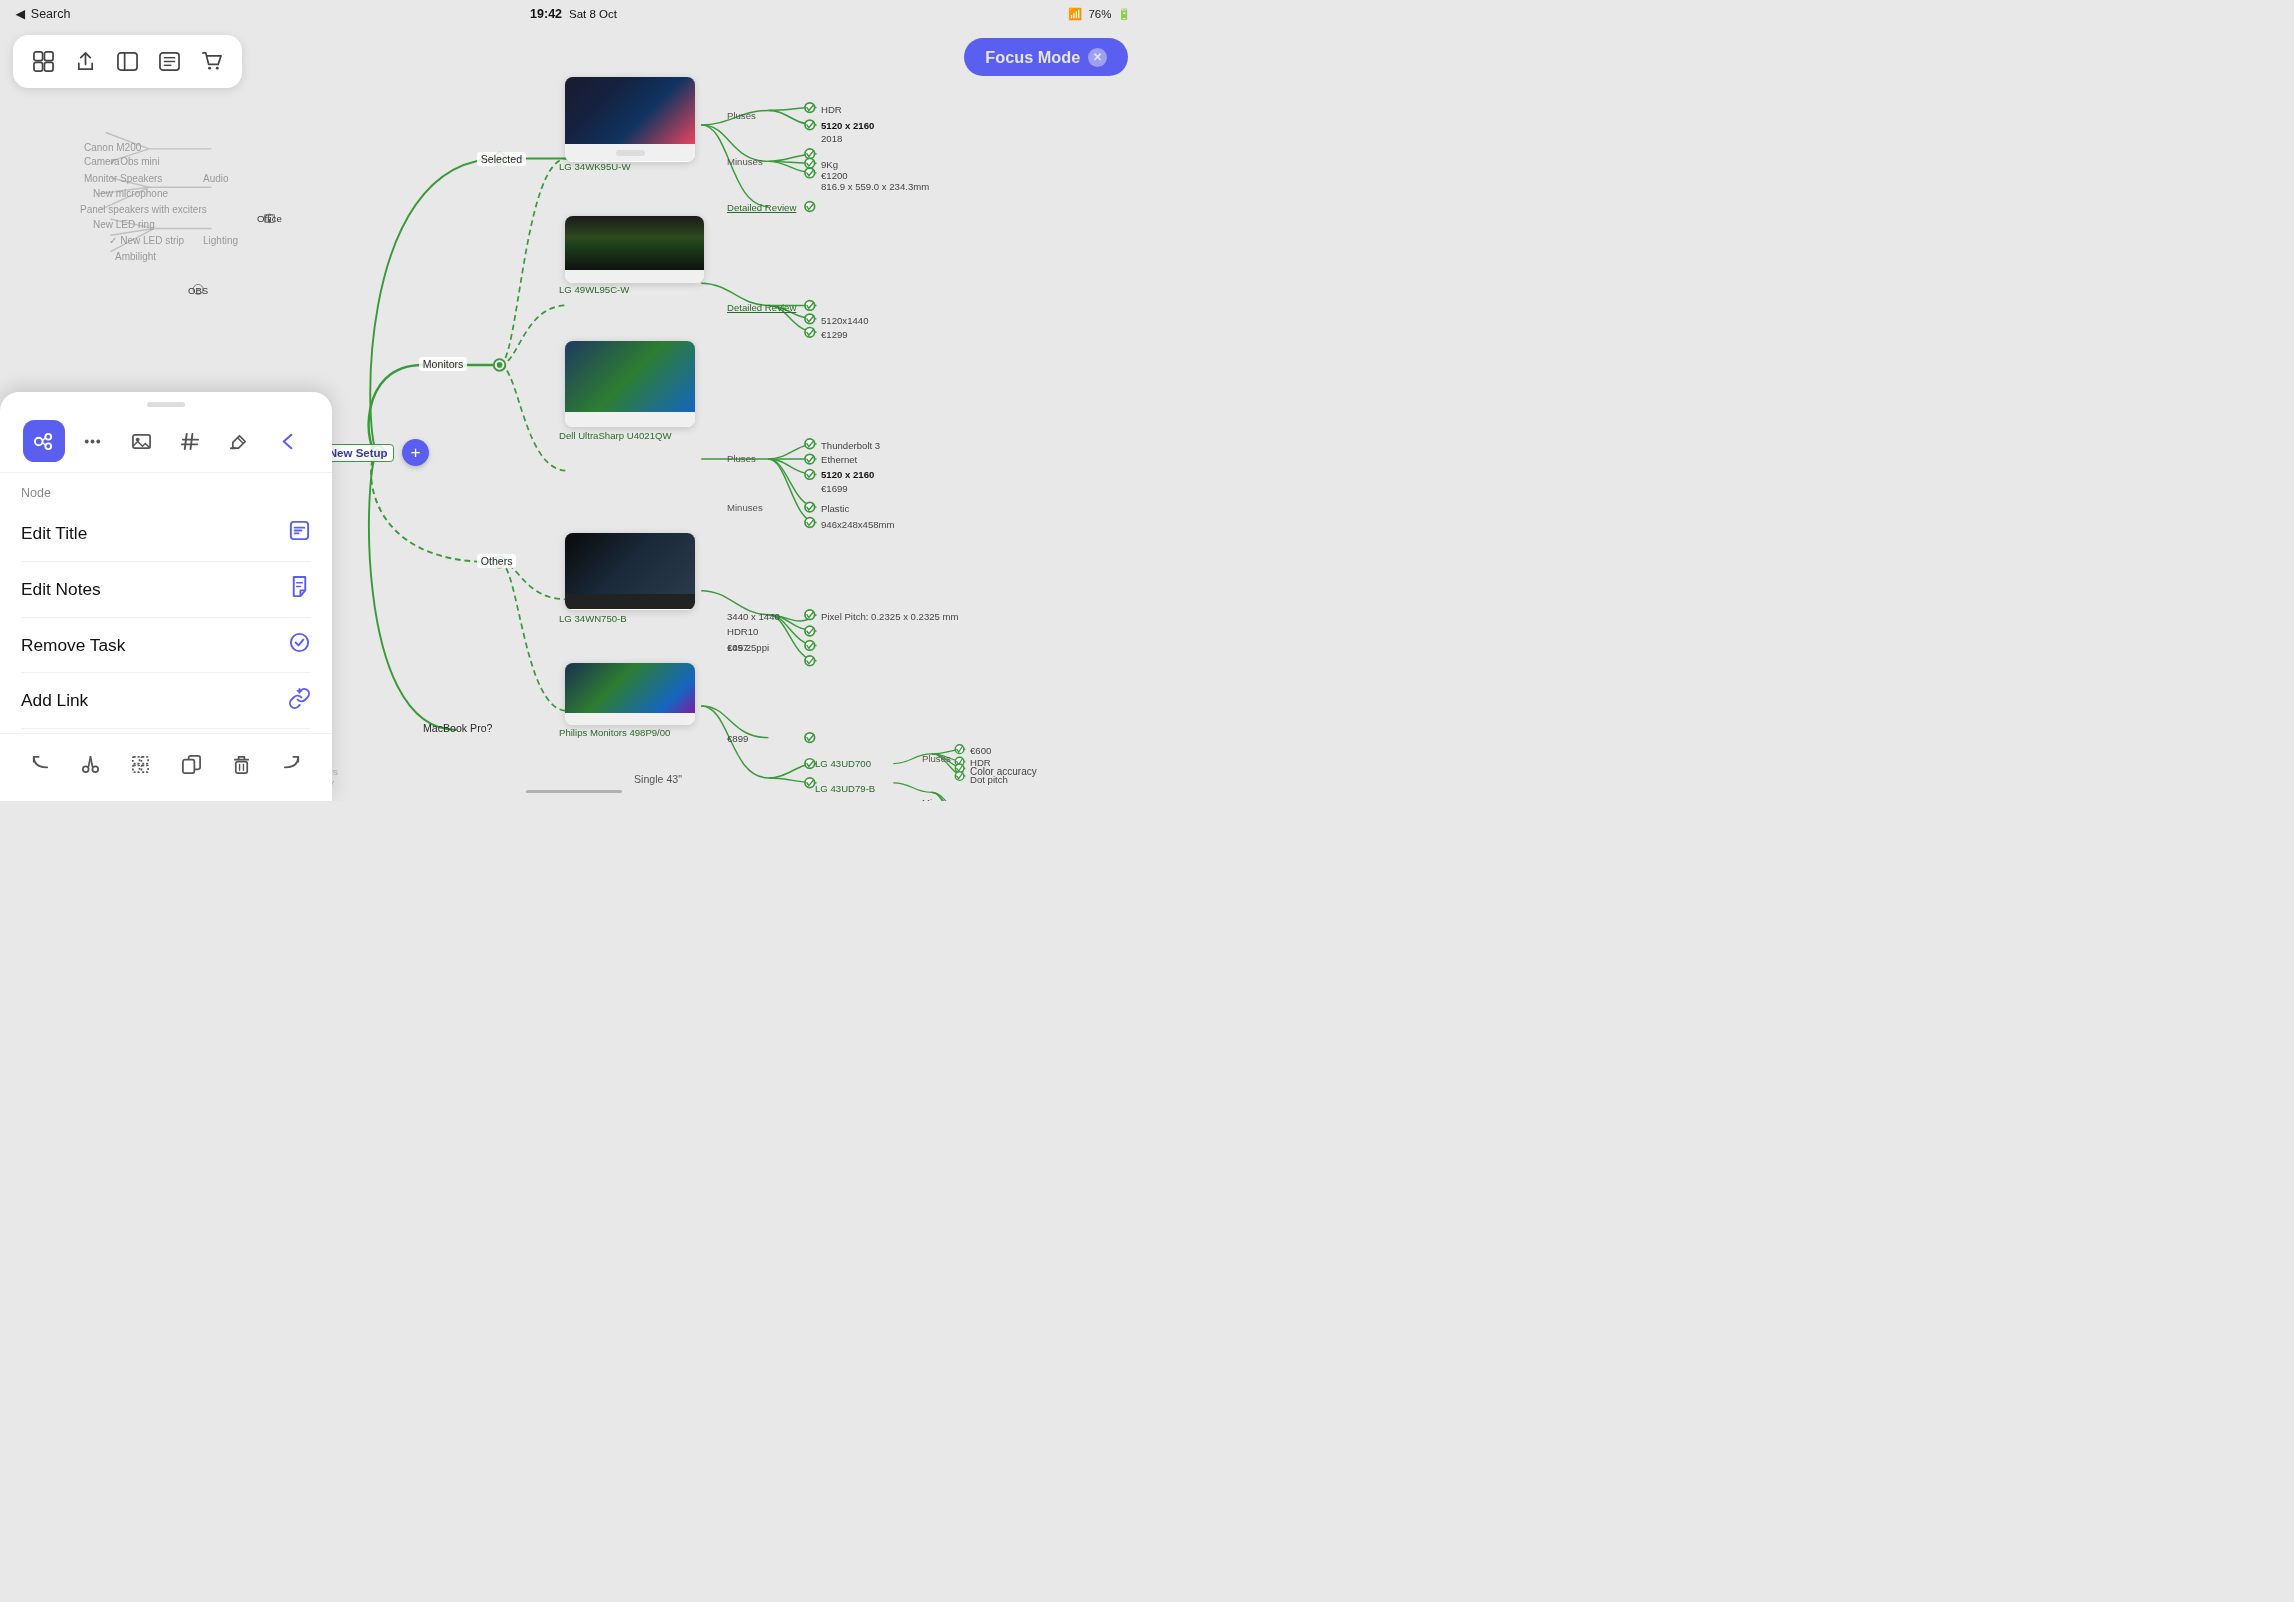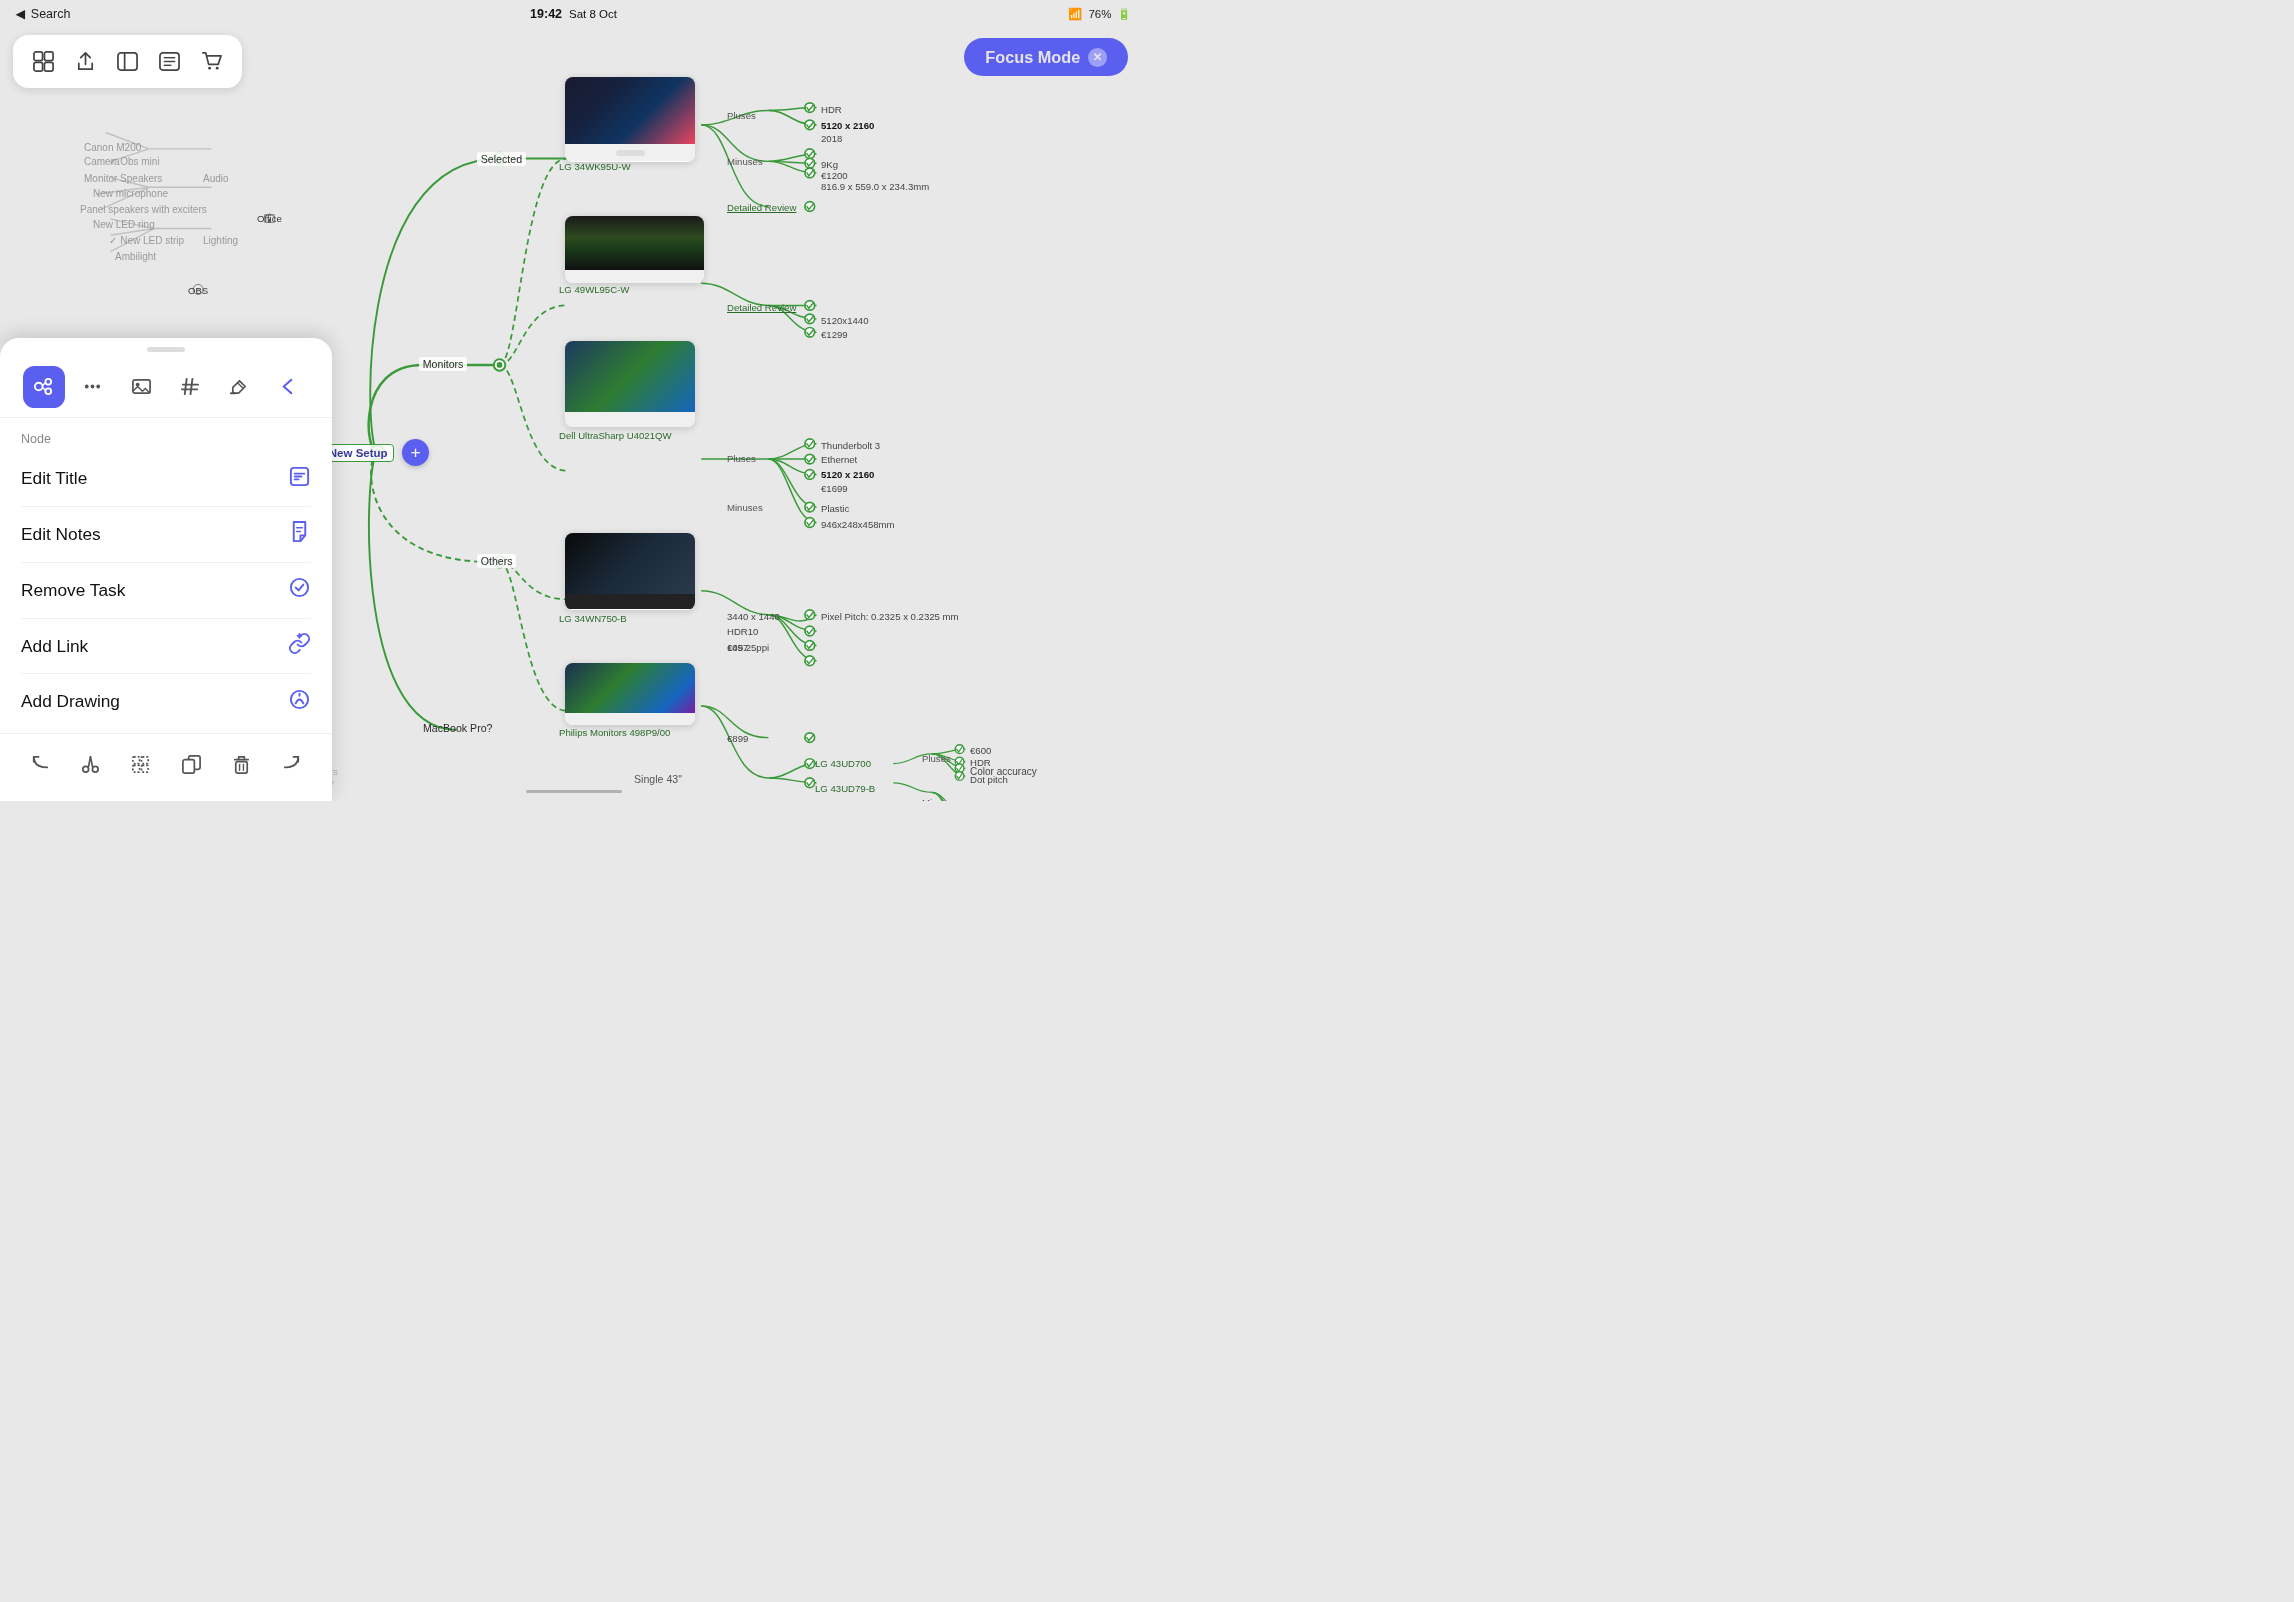--- a/index.html
+++ b/index.html
@@ -688,30 +688,20 @@
       <svg width="23" height="23" viewBox="0 0 24 24">
         <path d="M10 13 a5 5 0 0 0 7.54 0.54 l3-3 a5 5 0 0 0-7.07-7.07 l-1.72 1.71" fill="none" stroke="#5b5fef" stroke-width="2" stroke-linecap="round" stroke-linejoin="round"></path>
         <path d="M14 11 a5 5 0 0 0-7.54-0.54 l-3 3 a5 5 0 0 0 7.07 7.07 l1.71-1.71" fill="none" stroke="#5b5fef" stroke-width="2" stroke-linecap="round" stroke-linejoin="round"></path>
         <line x1="12" y1="6" x2="12" y2="2" stroke="#5b5fef" stroke-width="2" stroke-linecap="round"></line>
         <line x1="10" y1="4" x2="14" y2="4" stroke="#5b5fef" stroke-width="2" stroke-linecap="round"></line>
       </svg>
     </span>
   </button>
   <div class="panel-divider"></div>
 
-  <button class="panel-menu-item">
-    <span class="panel-menu-label">Add Drawing</span>
-    <span class="panel-menu-icon">
-      <svg width="23" height="23" viewBox="0 0 24 24">
-        <circle cx="12" cy="12" r="9" fill="none" stroke="#5b5fef" stroke-width="2"></circle>
-        <path d="M8 16 Q12 8 16 16" fill="none" stroke="#5b5fef" stroke-width="2" stroke-linecap="round"></path>
-        <line x1="12" y1="6" x2="12" y2="8" stroke="#5b5fef" stroke-width="2" stroke-linecap="round"></line>
-      </svg>
-    </span>
-  </button>
 
   <div class="bottom-action-bar">
     <button class="action-btn" title="Undo">
       <svg width="21" height="21" viewBox="0 0 22 22">
         <path d="M4 8 L4 3 L9 3" fill="none" stroke="#555" stroke-width="2" stroke-linecap="round" stroke-linejoin="round"></path>
         <path d="M4 3 Q4 14 18 14" fill="none" stroke="#555" stroke-width="2" stroke-linecap="round"></path>
       </svg>
     </button>
     <button class="action-btn" title="Cut">
       <svg width="21" height="21" viewBox="0 0 22 22">

